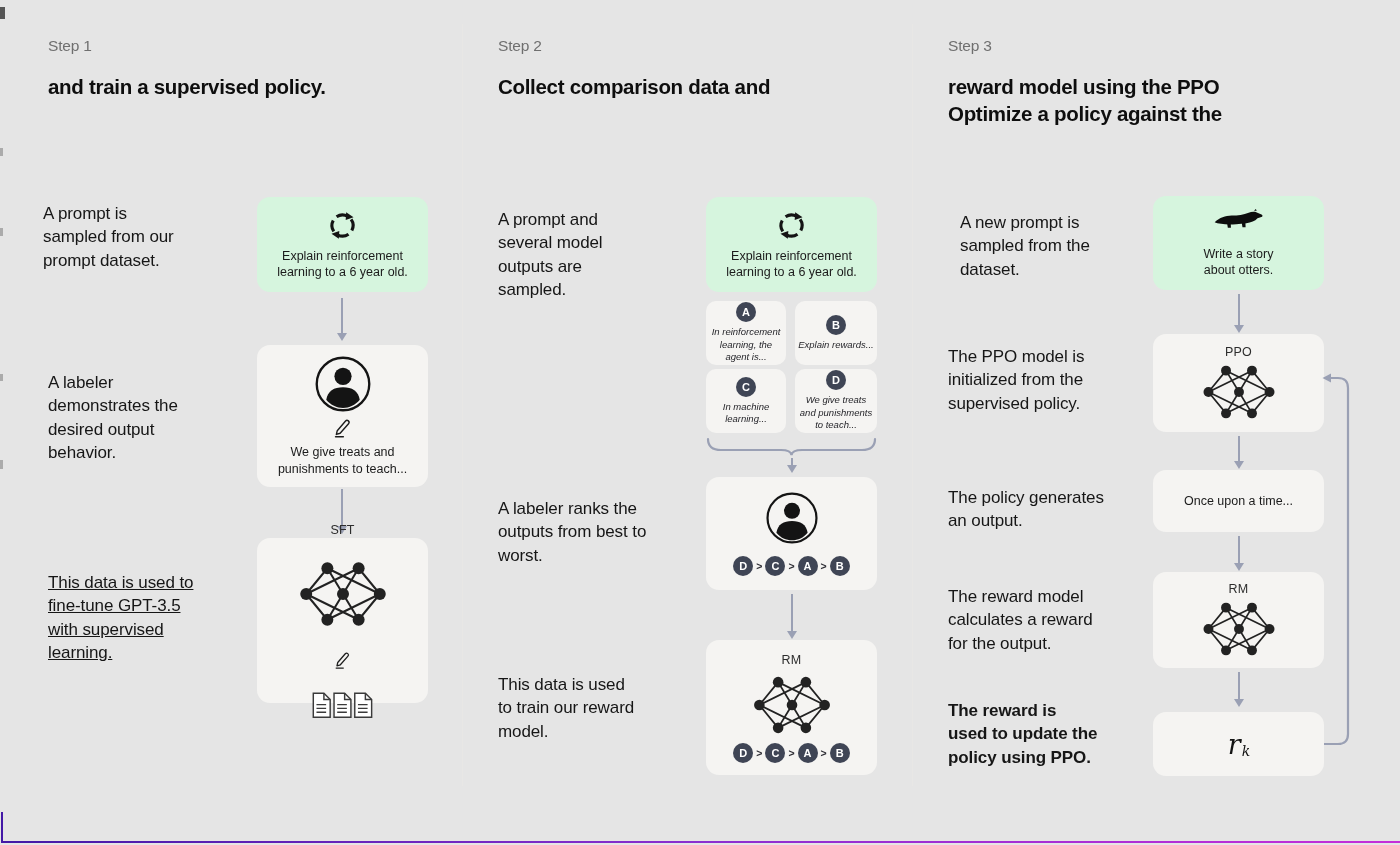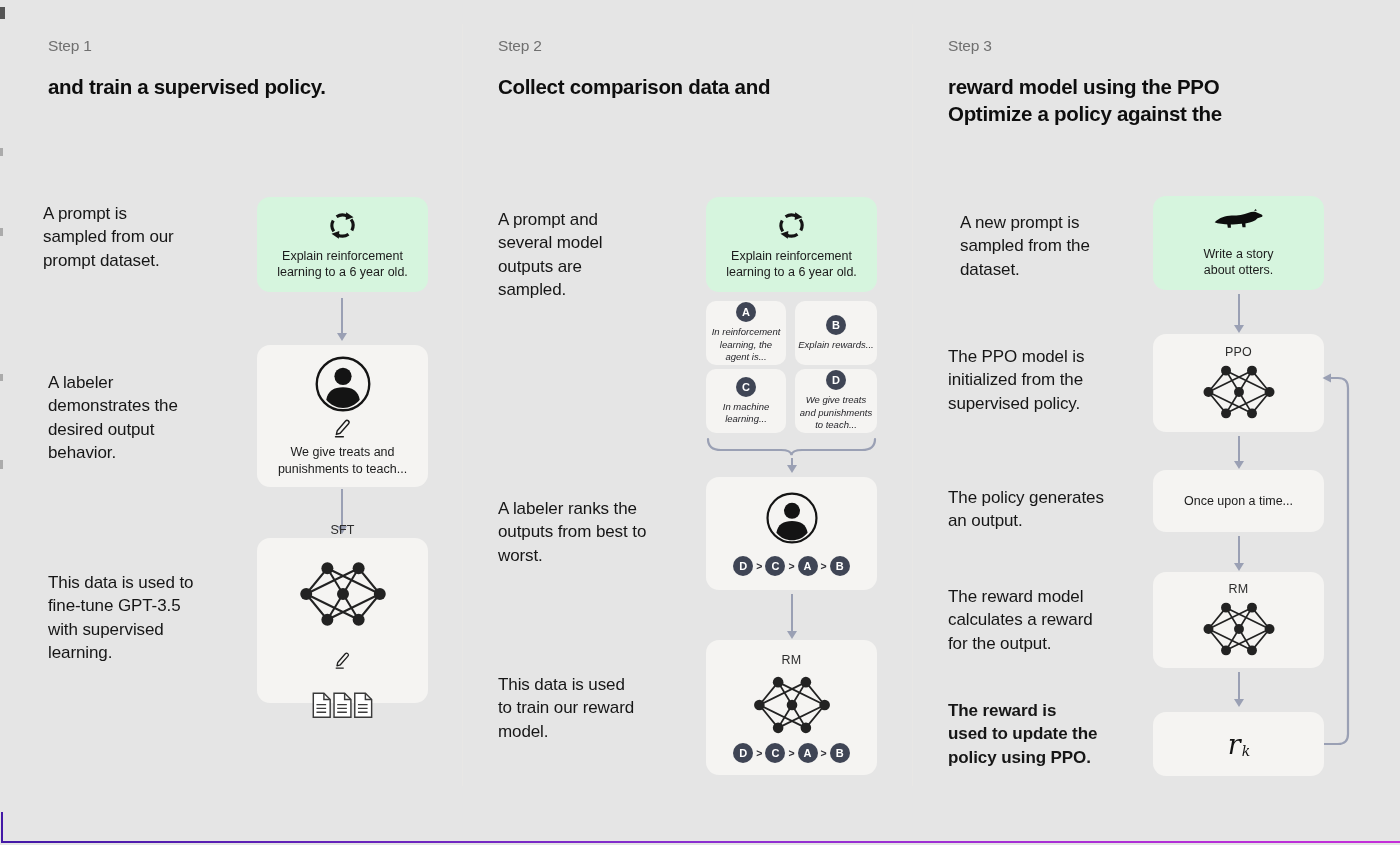--- a/index.html
+++ b/index.html
@@ -44,21 +44,21 @@
   <div class="divider" style="left:912px;"></div>
 
   <section>
     <div class="step-label" style="left:48px;top:37px;">Step 1</div>
     <div class="step-title" style="left:48px;top:73px;">
       <div>and train a supervised policy.</div>
     </div>
 
     <div class="caption" style="left:43px;top:202px;width:152px;">A prompt is sampled from our prompt dataset.</div>
     <div class="caption" style="left:48px;top:371px;width:154px;">A labeler demonstrates the desired output behavior.</div>
-    <div class="caption" style="left:48px;top:571px;width:164px;">This data is used to fine-tune GPT-3.5 with supervised learning.</div>
+    <div class="caption" style="left:48px;top:571px;width:164px;text-decoration:underline;">This data is used to fine-tune GPT-3.5 with supervised learning.</div>
 
     <div class="box green" style="left:257px;top:197px;width:171px;height:95px;gap:6px;">
       <span>
         <svg width="33" height="33" viewBox="0 0 36 36">
           <circle cx="18" cy="18" r="11.5" fill="none" stroke="#141414" stroke-width="3.4" stroke-dasharray="12.5 5.5" transform="rotate(-35 18 18)"></circle>
           <polygon points="22,3.5 30,9 21.5,12" fill="#141414"></polygon>
           <polygon points="14,32.5 6,27 14.5,24" fill="#141414"></polygon>
         </svg>
       </span>
       <div class="box-text" style="width:152px;">Explain reinforcement learning to a 6 year old.</div>

